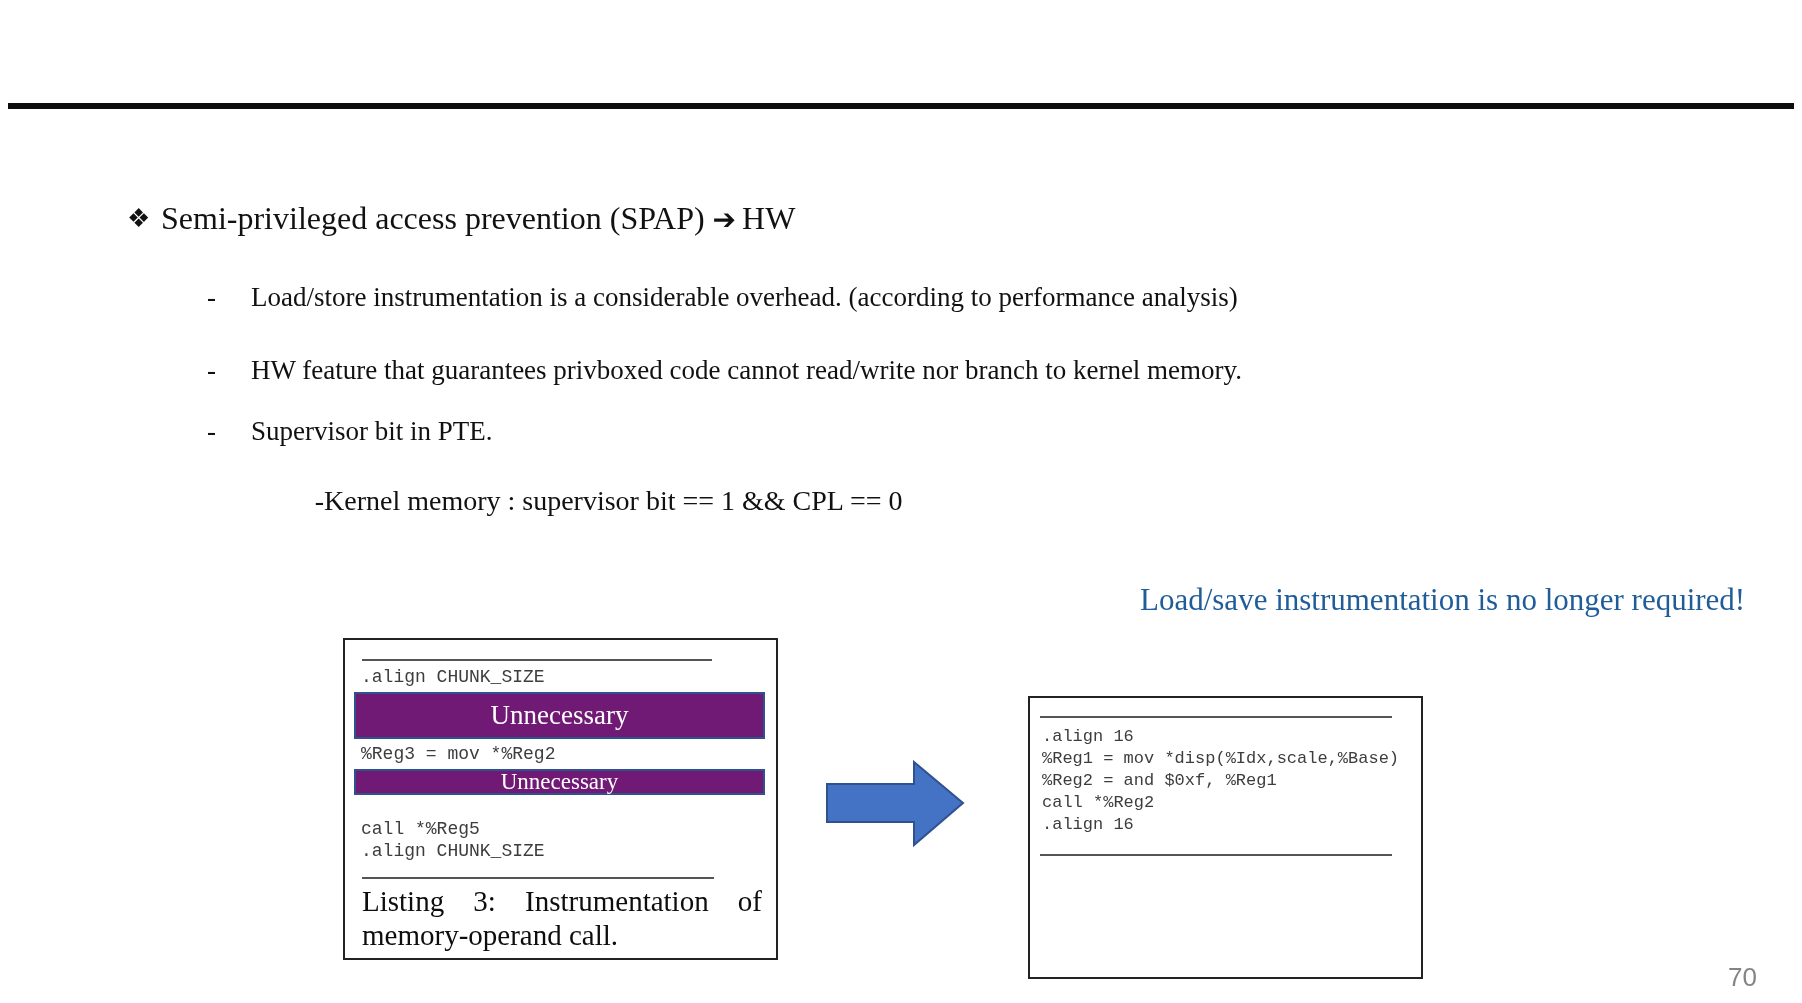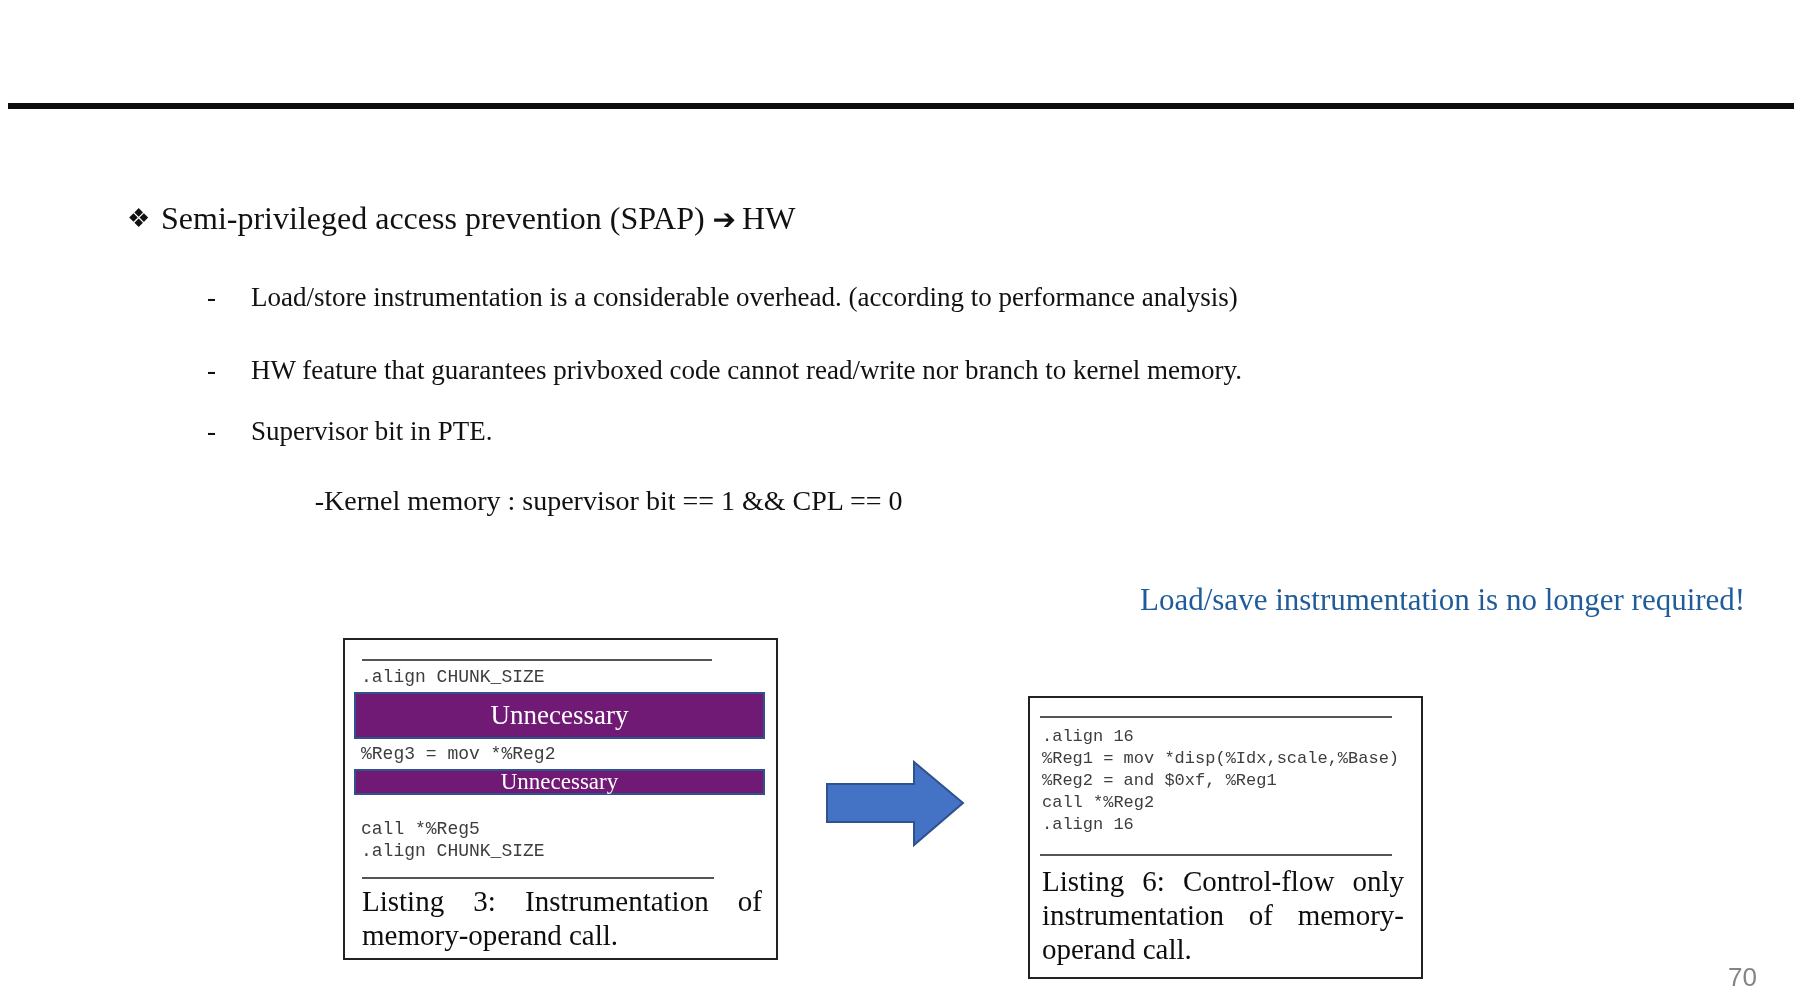--- a/index.html
+++ b/index.html
@@ -91,18 +91,17 @@
   </svg>
 
   <div class="figure fig-right">
     <div class="rule" style="left:10px;top:18px;width:352px;"></div>
     <div class="code" style="top:28px;">.align 16</div>
     <div class="code" style="top:50px;">%Reg1 = mov *disp(%Idx,scale,%Base)</div>
     <div class="code" style="top:72px;">%Reg2 = and $0xf, %Reg1</div>
     <div class="code" style="top:94px;">call *%Reg2</div>
     <div class="code" style="top:116px;">.align 16</div>
     <div class="rule" style="left:10px;top:156px;width:352px;"></div>
-    <div class="caption">Listing 6: Control-flow only instrumentation of memory-operand call.</div>
   </div>
 
   <div class="page-num">70</div>
 
 </div>
 
 </body></html>

